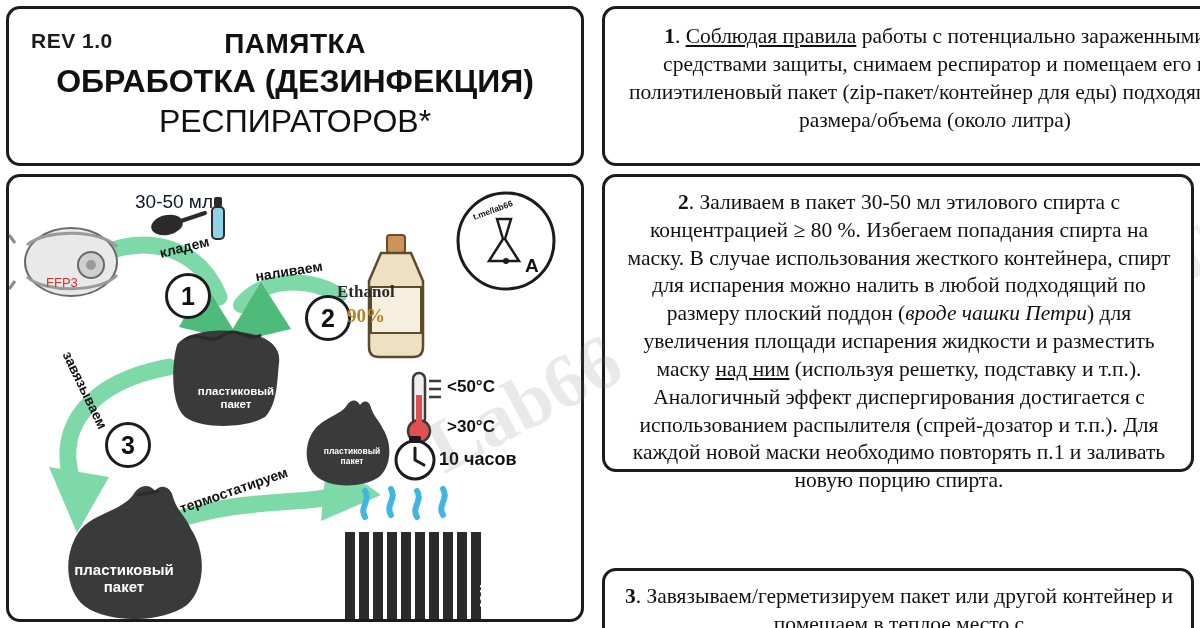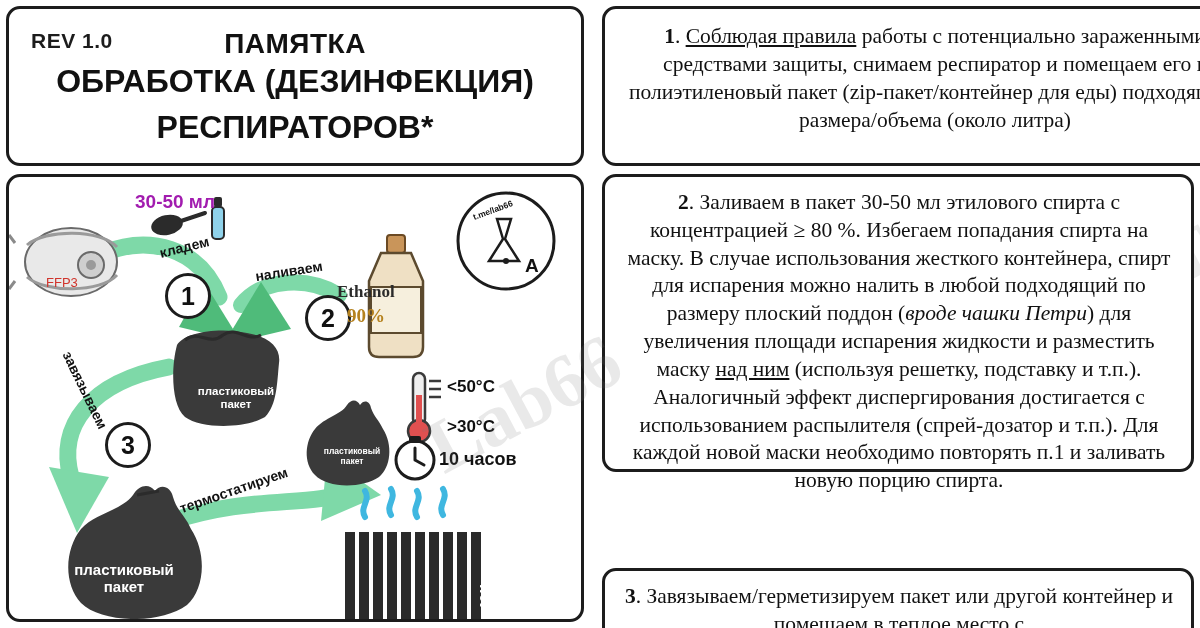--- a/index.html
+++ b/index.html
@@ -70,23 +70,23 @@
   }
   .title-line2 {
     font-size: 32px;
     font-weight: bold;
     letter-spacing: 0px;
     line-height: 1.22;
     margin-top: 2px;
   }
   .title-line3 {
     font-size: 32px;
-    font-weight: bold;
+    font-weight: normal;
     line-height: 1.22;
-    margin-top: 7px;
+    margin-top: 1px;
   }
 
   
   #diagram-panel {
     left: 6px;
     top: 174px;
     width: 578px;
     height: 448px;
     overflow: hidden;
   }
@@ -126,22 +126,22 @@
     font-weight: bold;
     color: #111;
     white-space: nowrap;
   }
 
   .vol-label {
     position: absolute;
     left: 126px;
     top: 14px;
     font-size: 19px;
-    font-weight: bold;
-    color: #a21caf;
+    font-weight: normal;
+    color: #0f172a;
   }
 
   .temp-hi, .temp-lo {
     position: absolute;
     font-size: 17px;
     font-weight: bold;
     color: #111;
     white-space: nowrap;
   }
   .hours {

